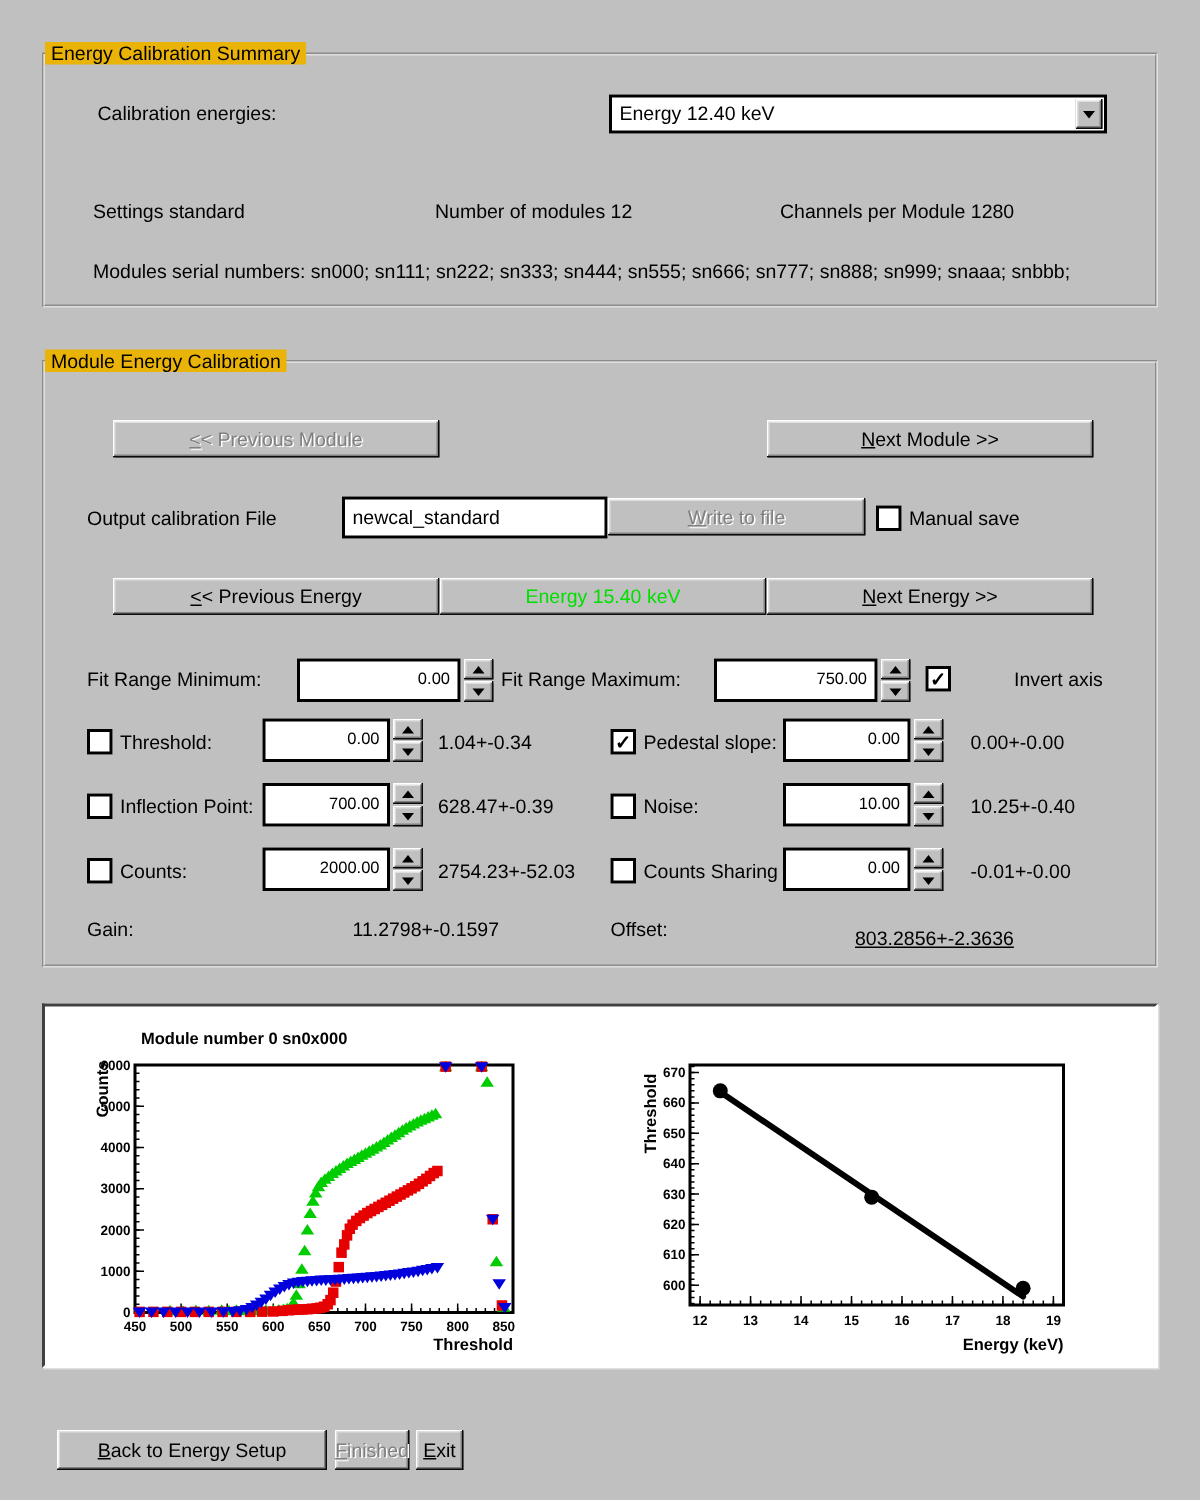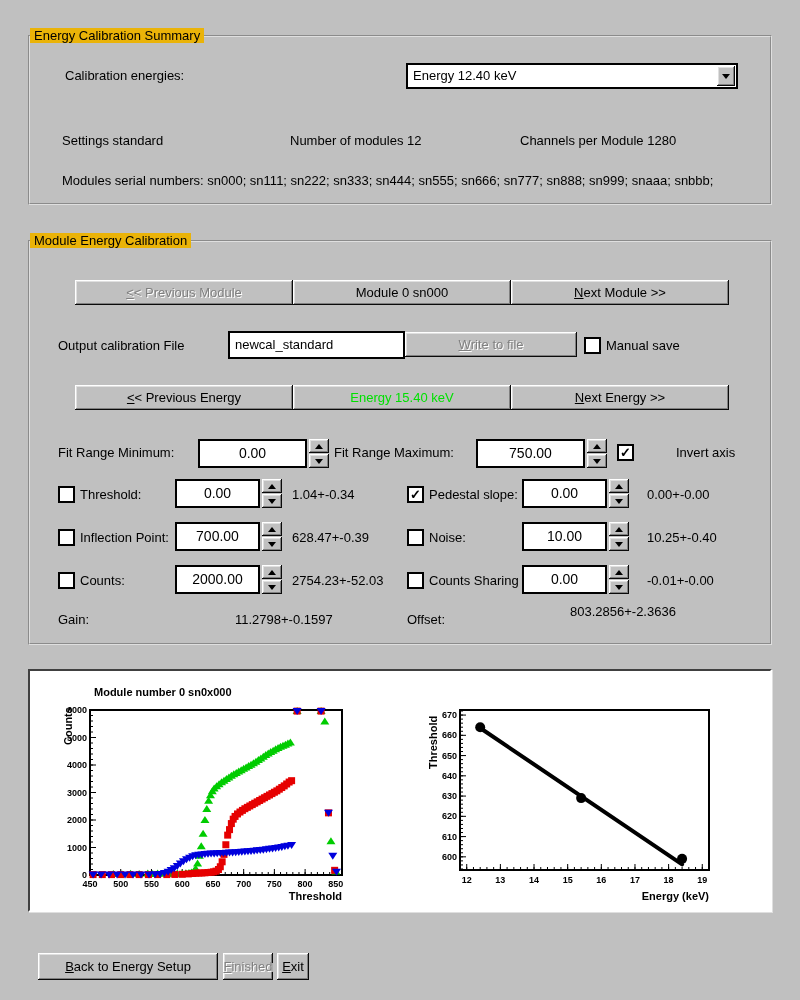--- a/index.html
+++ b/index.html
@@ -13,21 +13,21 @@
   .btn95.disabled{color:#808080;text-shadow:1px 1px 0 #fff;}
   .field{position:absolute;background:#fff;border:2px solid #000;font-size:13px;line-height:24px;padding:0 5px;white-space:nowrap;overflow:hidden;}
   .combo{position:absolute;background:#fff;border:2px solid #000;}
   .combo-text{position:absolute;left:5px;top:1px;line-height:20px;font-size:13px;white-space:nowrap;}
   .combo-btn{position:absolute;right:1px;top:1px;bottom:1px;width:18px;background:#c0c0c0;
     box-shadow:inset -1px -1px 0 #0a0a0a,inset 1px 1px 0 #ffffff,inset -2px -2px 0 #808080,inset 2px 2px 0 #dfdfdf;
     display:flex;align-items:center;justify-content:center;}
   .cb{position:absolute;width:13px;height:13px;background:#fff;border:2px solid #000;
     display:flex;align-items:center;justify-content:center;font-size:13px;font-weight:bold;line-height:11px;overflow:visible;}
   .spin{position:absolute;display:flex;height:29px;}
-  .spin-field{background:#fff;border:2px solid #000;text-align:center;padding:0 5px;line-height:25px;font-size:14px;}
+  .spin-field{background:#fff;border:2px solid #000;text-align:right;padding:0 5px;line-height:25px;font-size:11px;}
   .spin.wide .spin-field{width:95px;}
   .spin.narrow .spin-field{width:71px;}
   .spin-ctrl{width:20px;display:flex;flex-direction:column;margin-left:2px;}
   .spin-b{flex:1;background:#c0c0c0;margin-bottom:1px;
     box-shadow:inset -1px -1px 0 #0a0a0a,inset 1px 1px 0 #ffffff,inset -2px -2px 0 #808080,inset 2px 2px 0 #dfdfdf;
     display:flex;align-items:center;justify-content:center;}
   .spin-b:last-child{margin-bottom:0;}
   .tri-up{width:0;height:0;border-left:4px solid transparent;border-right:4px solid transparent;border-bottom:5px solid #000;display:block;}
   .tri-down{width:0;height:0;border-left:4px solid transparent;border-right:4px solid transparent;border-top:5px solid #000;display:block;}
   .chart-panel{position:absolute;background:#fff;border:2px solid;border-color:#404040 #ffffff #ffffff #404040;box-shadow:1px 1px 0 #dfdfdf;}
@@ -49,21 +49,20 @@
   <div class="lbl" style="left:32px;top:96px;">Settings standard</div>
   <div class="lbl" style="left:260px;top:96px;text-align:center;">Number of modules 12</div>
   <div class="lbl" style="left:490px;top:96px;">Channels per Module 1280</div>
   <div class="lbl" style="left:32px;top:136px;">Modules serial numbers: sn000; sn111; sn222; sn333; sn444; sn555; sn666; sn777; sn888; sn999; snaaa; snbbb;</div>
 </div>
 
 <div class="groupbox" style="left:28px;top:240px;width:740px;height:401px;">
   <div class="group-title">Module Energy Calibration</div>
 
   <div class="btn95 disabled" style="left:45px;top:38px;width:218px;height:25px;"><u>&lt;</u>&lt; Previous Module</div>
-  <div class="btn95" style="left:263px;top:38px;width:218px;height:25px;">Module 0 sn000</div>
   <div class="btn95" style="left:481px;top:38px;width:218px;height:25px;"><u>N</u>ext Module &gt;&gt;</div>
 
   <div class="lbl" style="left:28px;top:96px;">Output calibration File</div>
   <div class="field" style="left:198px;top:89px;width:163px;height:24px;">newcal_standard</div>
   <div class="btn95 disabled" style="left:375px;top:90px;width:172px;height:25px;"><u>W</u>rite to file</div>
   <div class="cb" style="left:554px;top:95px;"></div>
   <div class="lbl" style="left:576px;top:96px;">Manual save</div>
 
   <div class="btn95" style="left:45px;top:143px;width:218px;height:25px;"><u>&lt;</u>&lt; Previous Energy</div>
   <div class="btn95" style="left: 263px; top: 143px; width: 218px; height: 25px; color: rgb(0, 224, 0);">Energy 15.40 keV</div>
@@ -179,21 +178,21 @@
       <div class="spin-b">
           <i class="tri-down"></i>
         </div>
     </div>
   </div>
   <div class="lbl" style="left:617px;top:331px;">-0.01+-0.00</div>
 
   <div class="lbl" style="left:28px;top:370px;">Gain:</div>
   <div class="lbl" style="left:205px;top:370px;">11.2798+-0.1597</div>
   <div class="lbl" style="left:377px;top:370px;">Offset:</div>
-  <div class="lbl" style="left:540px;top:362px;">803.2856+-2.3636</div>
+  <div class="lbl" style="left:540px;top:376px;text-decoration:underline;">803.2856+-2.3636</div>
 </div>
 
 <div class="chart-panel" style="left:28px;top:669px;width:740px;height:239px;">
   <svg id="chart-left" style="left:2px;top:3px;" width="352" height="236">
       <rect x="58" y="36" width="252" height="165" fill="none" stroke="#000" stroke-width="2"></rect>
       <line x1="58" y1="201" x2="58" y2="198" stroke="#000" stroke-width="1"></line>
       <line x1="64.14634146341463" y1="201" x2="64.14634146341463" y2="198" stroke="#000" stroke-width="1"></line>
       <line x1="70.29268292682927" y1="201" x2="70.29268292682927" y2="198" stroke="#000" stroke-width="1"></line>
       <line x1="76.4390243902439" y1="201" x2="76.4390243902439" y2="198" stroke="#000" stroke-width="1"></line>
       <line x1="82.58536585365854" y1="201" x2="82.58536585365854" y2="198" stroke="#000" stroke-width="1"></line>

